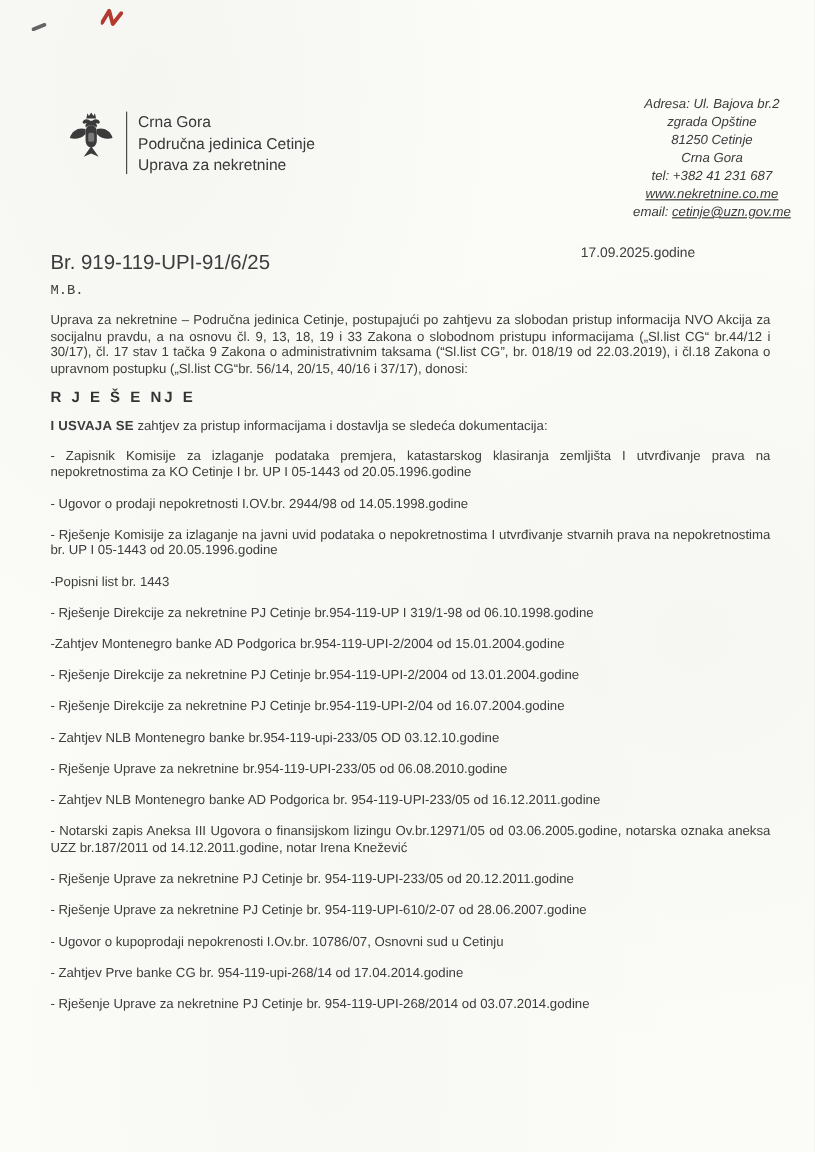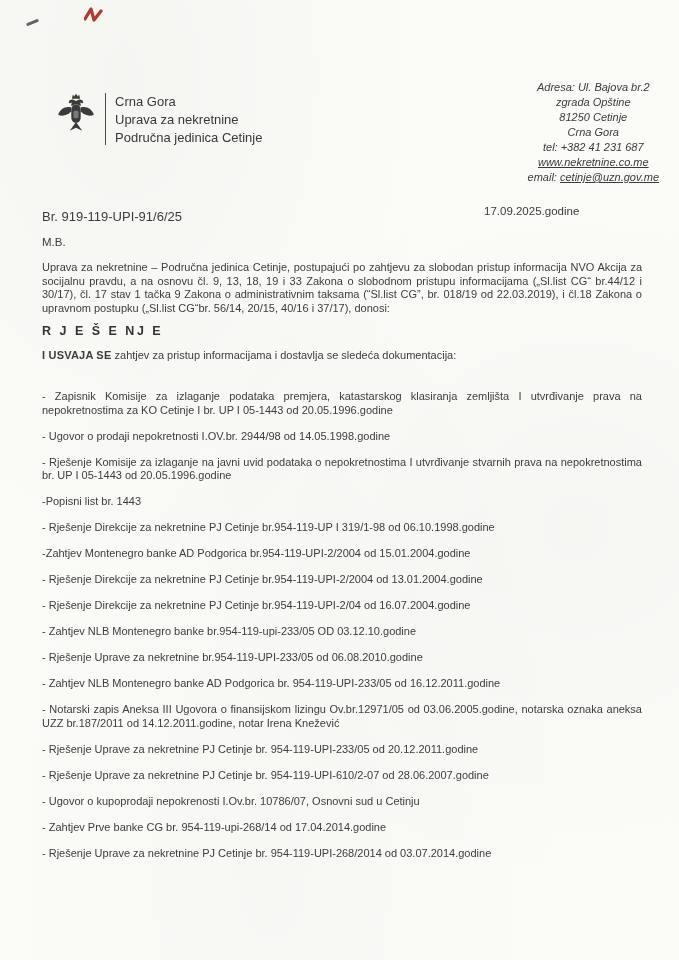--- a/index.html
+++ b/index.html
@@ -22,27 +22,27 @@
     background:#4a4a4a;opacity:.85;transform:rotate(-22deg);border-radius:2px;
   }
   .artifact-red{position:absolute;left:84px;top:7px;}
   
   .letterhead{position:absolute;top:90px;left:56px;display:flex;align-items:flex-start;gap:9px;}
   .coa svg{display:block;}
   .lh-divider{width:1px;align-self:stretch;background:#4a4a4a;margin-top:3px;height:52px;}
   .org{padding-top:3px;font-size:13px;line-height:18px;color:#383838;}
   .contact{position:absolute;top:80px;right:20px;text-align:center;font-size:11px;line-height:15px;color:#3a3a3a;font-style:italic;}
   .u{text-decoration:underline;}
-  .ref-number{position:absolute;top:209px;left:42px;font-size:13px;}
+  .ref-number{position:absolute;top:209px;left:42px;font-size:17px;}
   .ref-date{position:absolute;top:205px;left:484px;font-size:11.5px;}
-  .ref-initials{position:absolute;top:236px;left:42px;font-size:11.5px;}
+  .ref-initials{position:absolute;top:236px;left:42px;font-size:11.5px;font-family:Liberation Mono, monospace;}
   .docbody{position:absolute;top:261px;left:42px;right:37px;font-size:11px;line-height:13.5px;color:#3d3d3d;}
   .intro{text-align:justify;margin:0 0 10px;}
   .title{text-align:left;font-size:12.5px;font-weight:bold;letter-spacing:2.5px;margin:6px 0 10px;color:#333;}
-  .lead{margin:0 0 28px;}
+  .lead{margin:0 0 12px;}
   .lead b{font-weight:bold;letter-spacing:.2px;}
   .item{text-align:justify;margin:0 0 12.5px;}
 </style>
 </head>
 <body>
 
 <div class="page">
 
   <div class="artifact-dark"></div>
   <svg class="artifact-red" width="20" height="18" viewBox="0 0 20 18">
@@ -59,22 +59,22 @@
           <path d="M24.5 24C15 21.5 6.5 26 3.5 36c7.5 2.5 15 .5 21-5.5z"></path>
           <path d="M39.5 24c9.5-2.5 18 2 21 12-7.5 2.5-15 .5-21-5.5z"></path>
           <path d="M32 47l-10 14 10-4.5L42 61z"></path>
         </g>
         <rect x="28" y="29" width="8" height="12" rx="2.5" fill="#7a7a7a"></rect>
       </svg>
     </span>
     <span class="lh-divider"></span>
     <div class="org">
       <div>Crna Gora</div>
+      <div>Područna jedinica Cetinje</div>
       <div>Uprava za nekretnine</div>
-      <div>Područna jedinica Cetinje</div>
     </div>
   </header>
 
   <div class="contact">
     <div>Adresa: Ul. Bajova br.2</div>
     <div>zgrada Opštine</div>
     <div>81250 Cetinje</div>
     <div>Crna Gora</div>
     <div>tel: +382 41 231 687</div>
     <div class="u">www.nekretnine.co.me</div>

